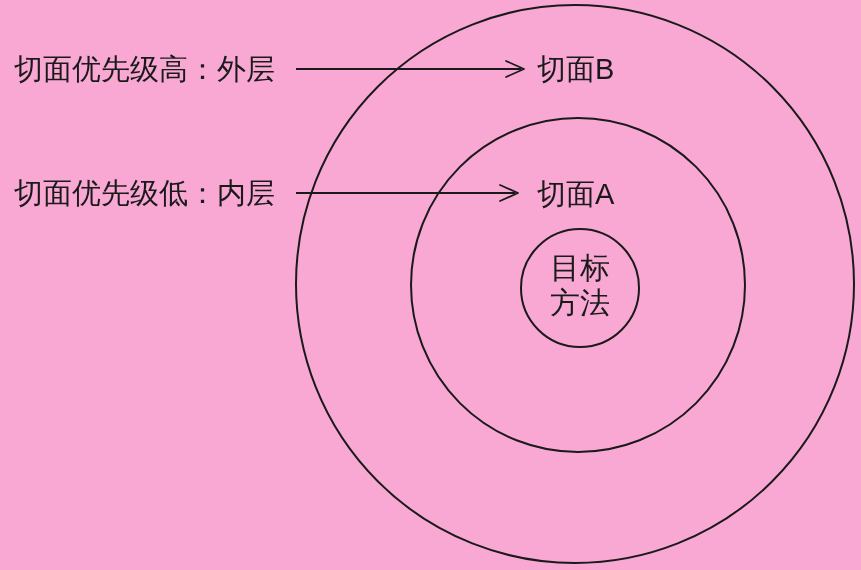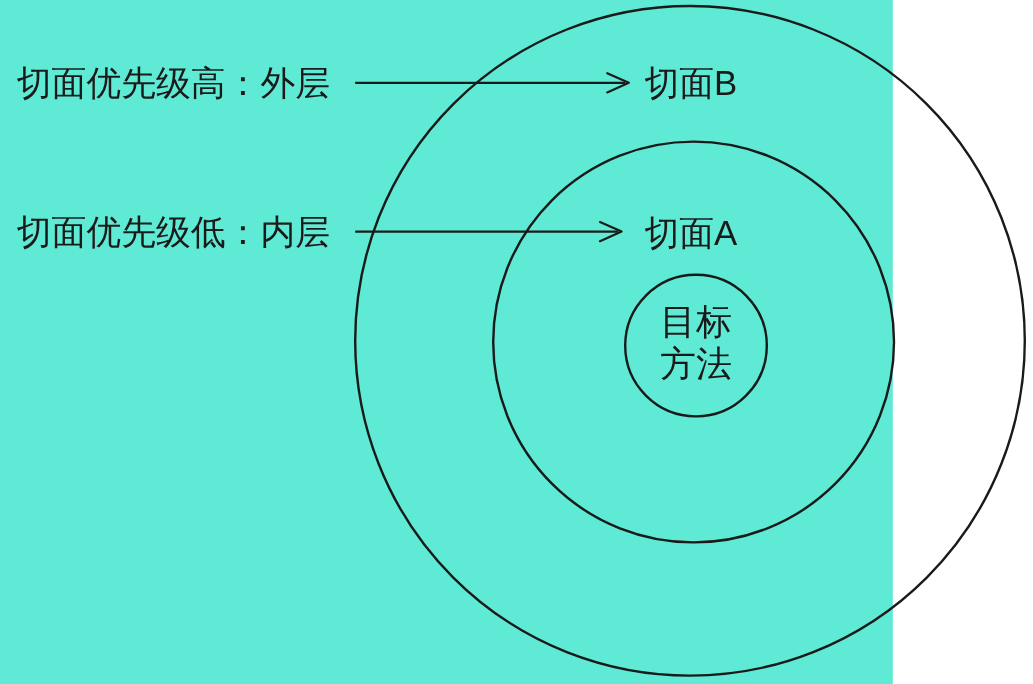--- a/index.html
+++ b/index.html
@@ -6,23 +6,23 @@
     margin: 0;
     padding: 0;
     width: 861px;
     height: 570px;
     background: #ffffff;
     overflow: hidden;
     font-family: "Liberation Sans", "DejaVu Sans", sans-serif;
   }
   .diagram-wrap {
     position: relative;
-    width: 744px;
+    width: 861px;
     height: 570px;
-    background: #5eead4;
+    background: #f9a8d4;
     text-align: right;
   }
   svg text {
     font-family: "Liberation Sans", "DejaVu Sans", sans-serif;
     fill: #1a1a1a;
   }
   .label-side {
     font-size: 29px;
   }
   .label-ring {

